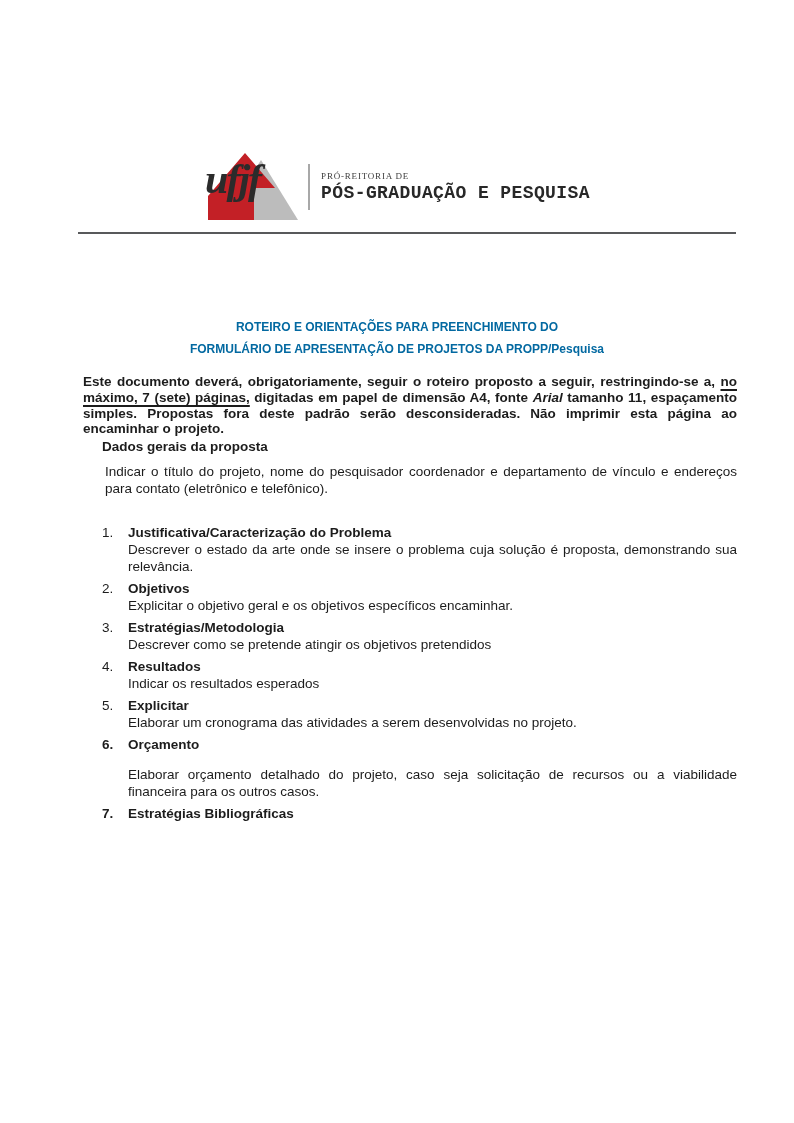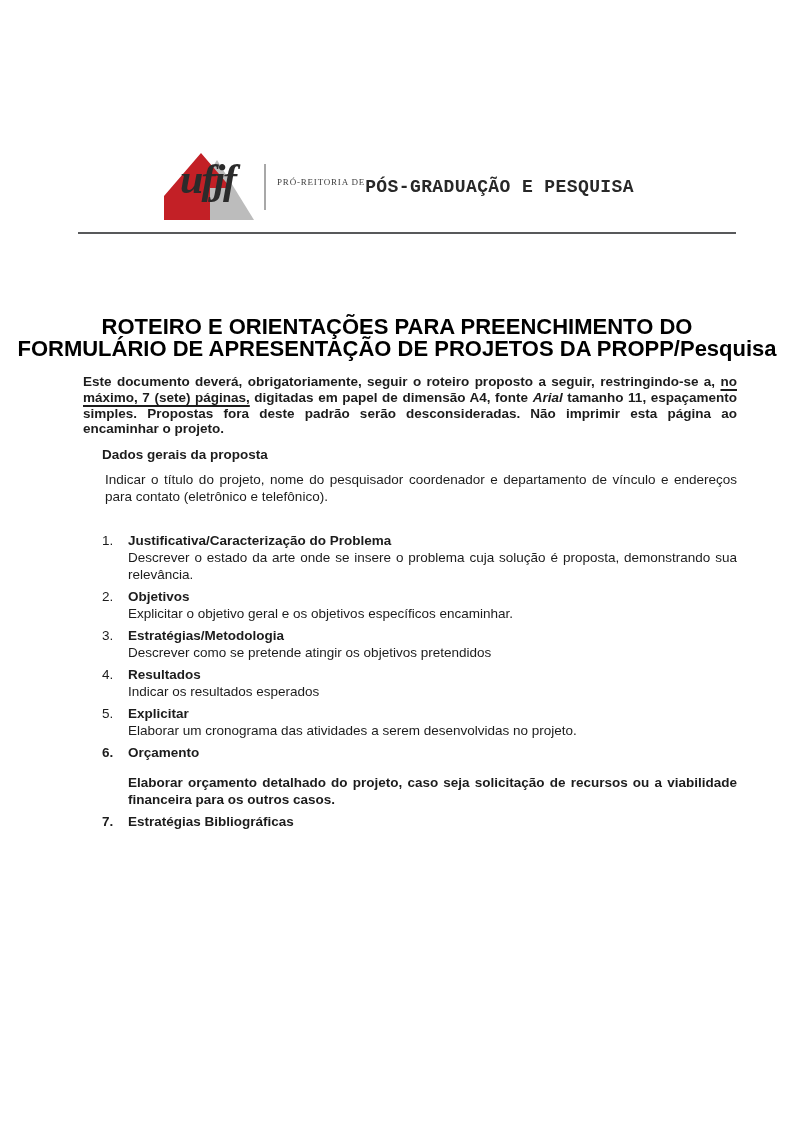--- a/index.html
+++ b/index.html
@@ -13,32 +13,32 @@
   }
 
   
   .header-row {
     padding-top: 150px;
     display: flex; justify-content: center; align-items: center;
   }
   .logo-graphic { position: relative; width: 94px; height: 74px; flex: 0 0 auto; }
   .logo-graphic svg { display: block; }
   .logo-acronym {
-    position: absolute; left: 20px; top: 8px;
+    position: absolute; left: 1px; top: 8px;
     font-family: "Liberation Serif", "DejaVu Serif", serif;
     font-style: italic; font-weight: 700;
     font-size: 42px; line-height: 1;
     color: #2b2b2b; letter-spacing: -2px;
     white-space: nowrap;
   }
   .logo-divider {
     width: 2px; height: 46px; background: #a8a8a8;
     margin: 0 11px 0 10px; align-self: center;
   }
-  .logo-text { display: flex; flex-direction: row; justify-content: center; }
+  .logo-text { display: flex; flex-direction: column; justify-content: center; }
   .org-small {
     font-size: 9px; letter-spacing: 0.8px; color: #3d3d3d;
     font-family: "Liberation Serif", "DejaVu Serif", serif;
     margin-bottom: 2px;
   }
   .org-large {
     font-family: Liberation Mono, monospace;
     font-weight: 700; font-size: 18px; letter-spacing: 0.4px;
     color: #282828; white-space: nowrap;
   }
@@ -47,46 +47,46 @@
   .rule {
     margin: 8px 58px 0 78px;
     border: none; border-top: 2px solid #58595b;
     height: 0;
   }
 
   
   .doc-title {
     margin-top: 82px;
     text-align: center;
-    font-weight: 700; font-size: 22px; line-height: 22px;
-    color: #000000;
+    font-weight: 700; font-size: 12px; line-height: 22px;
+    color: #0369a1;
   }
 
   
   .intro {
     margin: 14px 57px 0 83px;
     font-weight: 700; font-size: 13.5px; line-height: 15.8px;
     text-align: justify;
   }
   .intro .u { text-decoration: underline; text-underline-offset: 3px; text-decoration-thickness: 1.5px; }
   .intro .it { font-style: italic; }
 
   
-  .content { margin: 10px 57px 0 102px; font-size: 13.5px; }
+  .content { margin: 2px 57px 0 102px; font-size: 13.5px; }
   .section-heading { font-weight: 700; margin-bottom: 9px; }
   .section-body { text-align: justify; line-height: 17px; margin-left: 3px; }
 
   .list { margin-top: 27px; }
   .list-item { display: flex; margin-bottom: 5px; line-height: 17px; }
   .item-num { flex: 0 0 26px; }
   .item-num.bold { font-weight: 700; }
   .item-main { flex: 1 1 auto; text-align: justify; }
   .item-title { font-weight: 700; }
   .item-desc { font-weight: 400; }
-  .item-desc.gapped { margin-top: 13px; font-weight: bold; }
+  .item-desc.gapped { margin-top: 13px; }
 </style>
 </head>
 <body>
 
 <div>
 
   <div class="header-row">
     <div class="logo-graphic">
       <svg width="94" height="74" viewBox="0 0 94 74" aria-hidden="true">
         <polygon points="57,10 94,70 20,70" fill="#bcbcbc"></polygon>

